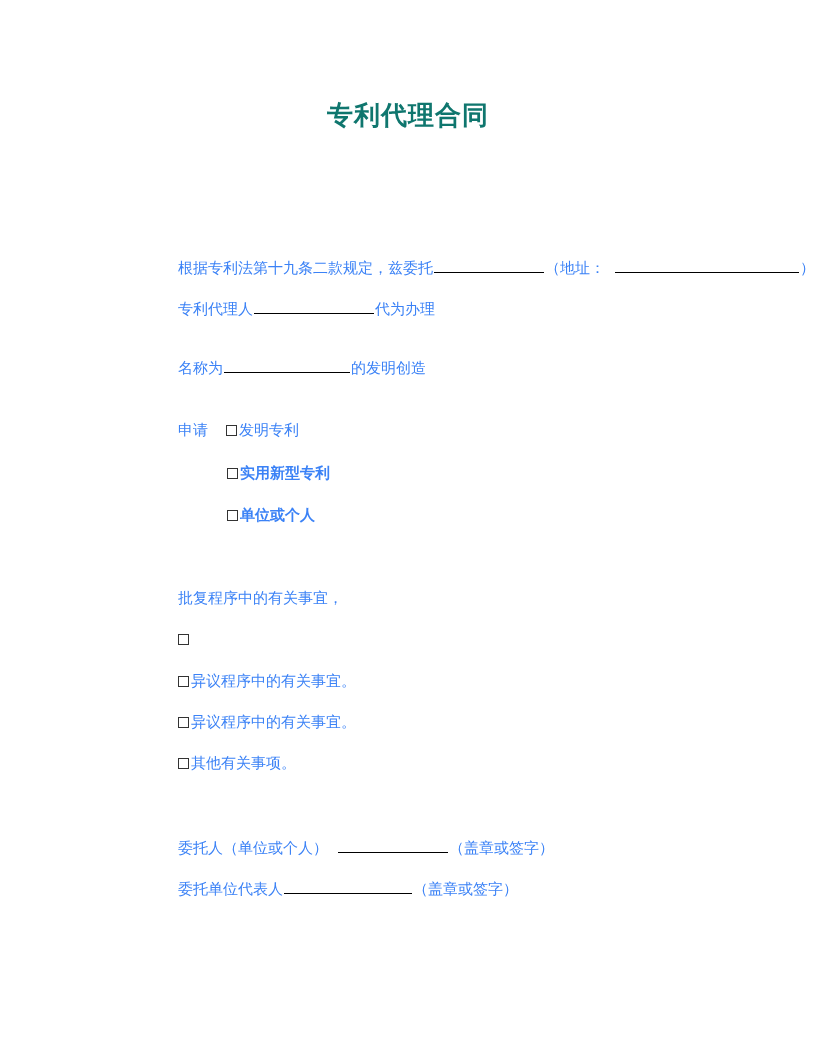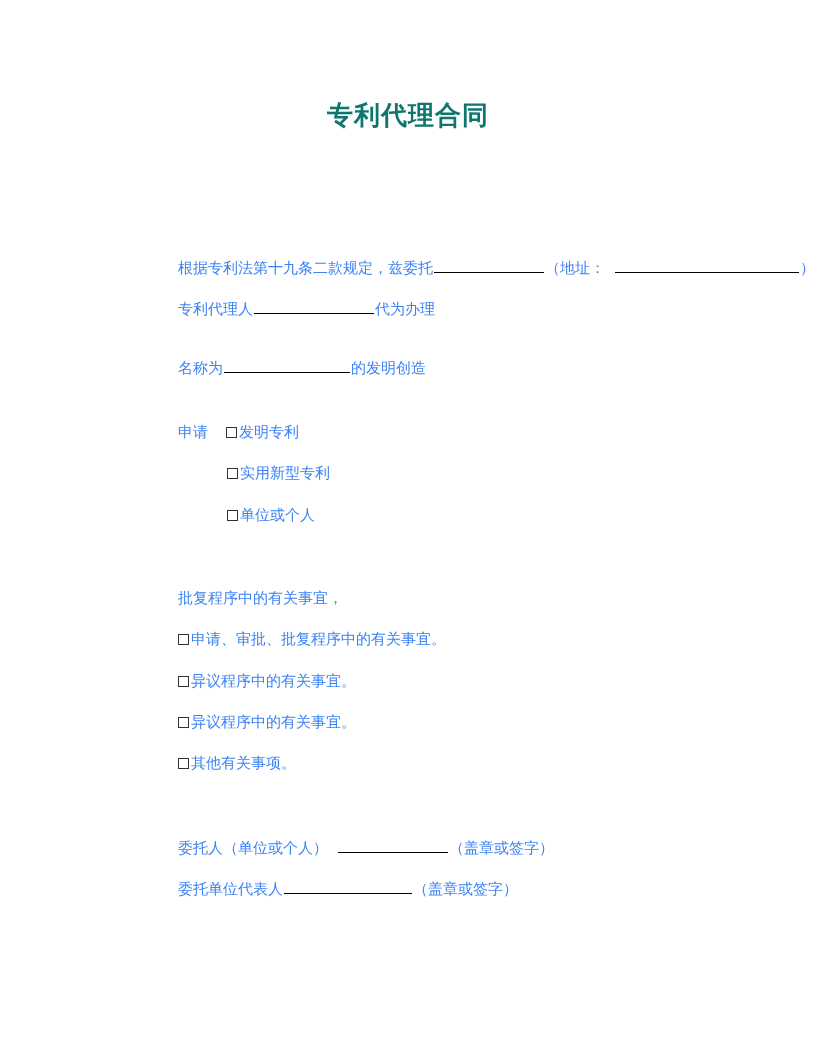--- a/index.html
+++ b/index.html
@@ -48,20 +48,21 @@
       display: inline-block;
       width: 11px;
       height: 11px;
       border: 1px solid #333333;
       margin-right: 2px;
       vertical-align: -1px;
       box-sizing: border-box;
     }
     .indent {
       left: 201px;
+      font-weight: bold;
     }
     .gap {
       display: inline-block;
       width: 18px;
     }
   </style>
 </head>
 <body>
 
 <div class="page-title">专利代理合同</div>
@@ -71,36 +72,36 @@
 </div>
 
 <div class="line" style="top:297px;">
   <span>专利代理人</span><span class="blank" style="width:120px;"></span><span>代为办理</span>
 </div>
 
 <div class="line" style="top:356px;">
   <span>名称为</span><span class="blank" style="width:126px;"></span><span>的发明创造</span>
 </div>
 
-<div class="line" style="top:421px;">
+<div class="line" style="top:421px;font-family:Liberation Mono, monospace;">
   <span>申请</span><span class="gap"></span><span class="box"></span><span>发明专利</span>
 </div>
 
 <div class="line indent" style="top:462px;">
   <span class="box"></span><span>实用新型专利</span>
 </div>
 
 <div class="line indent" style="top:504px;">
   <span class="box"></span><span>单位或个人</span>
 </div>
 
 <div class="line" style="top:587px;">批复程序中的有关事宜，</div>
 
 <div class="line" style="top:628px;">
-  <span class="box"></span><span>申请、审批、批复程序中的有关事宜。</span>
+  <span class="box"></span>
 </div>
 
 <div class="line" style="top:670px;">
   <span class="box"></span><span>异议程序中的有关事宜。</span>
 </div>
 
 <div class="line" style="top:711px;">
   <span class="box"></span><span>异议程序中的有关事宜。</span>
 </div>
 

